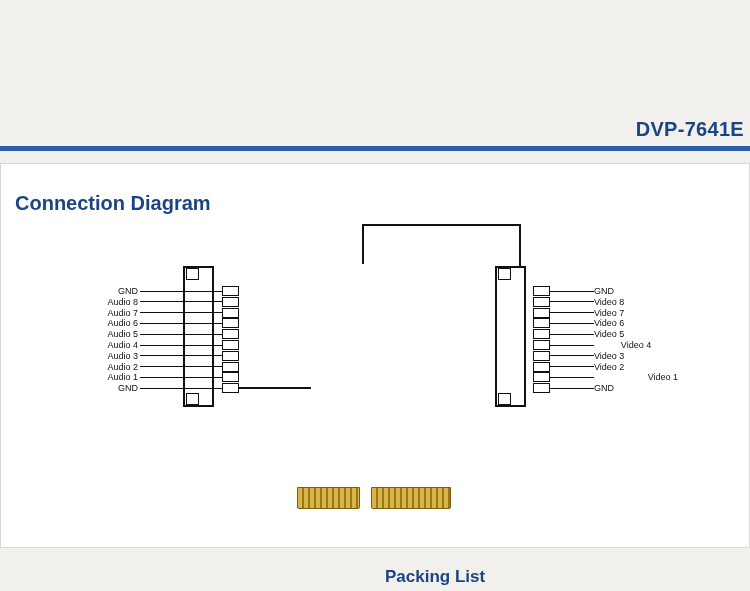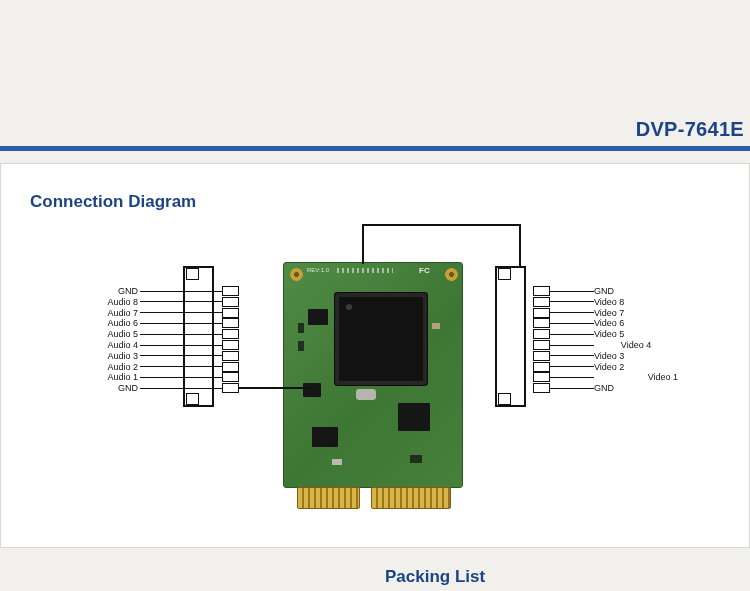--- a/index.html
+++ b/index.html
@@ -14,21 +14,21 @@
     font-size:20px;font-weight:bold;color:var(--heading-navy);
     letter-spacing:.3px;
   }
   #accent-bar{position:absolute;top:146px;left:0;width:750px;height:5px;background:var(--accent-bar);}
   
   #panel{
     position:absolute;top:163px;left:0;width:750px;height:385px;
     background:#ffffff;border:1px solid #d9d8d2;box-sizing:border-box;
   }
   .section-title{position:absolute;font-weight:bold;color:var(--heading-navy);z-index:6;}
-  #connection-title{top:192px;left:30px;font-size:17px;}
+  #connection-title{top:192px;left:15px;font-size:20px;}
   #ordering-title{top:567px;left:2px;font-size:17px;}
   #packing-title{top:567px;left:385px;font-size:17px;}
   
   #diagram-layer{position:absolute;inset:0;z-index:5;}
   .pin-label{position:absolute;font-size:9px;line-height:12px;color:#111;}
   .pin-wire{position:absolute;height:1px;background:var(--wire-black);}
   .pin-square{
     position:absolute;width:17px;height:10px;box-sizing:border-box;
     border:1.5px solid var(--wire-black);background:#fff;
   }
@@ -94,40 +94,20 @@
 
 <div id="page">
 
   <div id="model">DVP-7641E</div>
   <div id="accent-bar"></div>
 
   <div id="panel"></div>
 
   <div id="connection-title" class="section-title">Connection Diagram</div>
 
-  <div id="board">
-    <div class="hole" id="hole-left"></div>
-    <div class="hole" id="hole-right"></div>
-    <div id="ticks"></div>
-    <div class="board-mark" id="rev-mark">REV:1.0</div>
-    <div class="board-mark" id="fcc-mark">FC</div>
-    <div class="chip" id="chip-large">
-      <div class="dot"></div>
-    </div>
-    <div class="chip" id="chip-a"></div>
-    <div class="chip" id="chip-b"></div>
-    <div class="chip" id="chip-c"></div>
-    <div class="chip" id="chip-d"></div>
-    <div class="smd" id="smd-1"></div>
-    <div class="smd" id="smd-2"></div>
-    <div class="smd" id="smd-3"></div>
-    <div class="smd" id="smd-4"></div>
-    <div class="smd" id="smd-5"></div>
-    <div id="crystal"></div>
-  </div>
   <div class="fingers" id="fingers-left"></div>
   <div class="fingers" id="fingers-right"></div>
 
   <div id="diagram-layer">
     <div class="cable" id="cable-top-h"></div>
     <div class="cable" id="cable-left-v"></div>
     <div class="cable" id="cable-right-v"></div>
     <div class="cable" id="cable-gnd"></div>
 
     <div class="housing" style="left:183px;top:266px;"></div>

